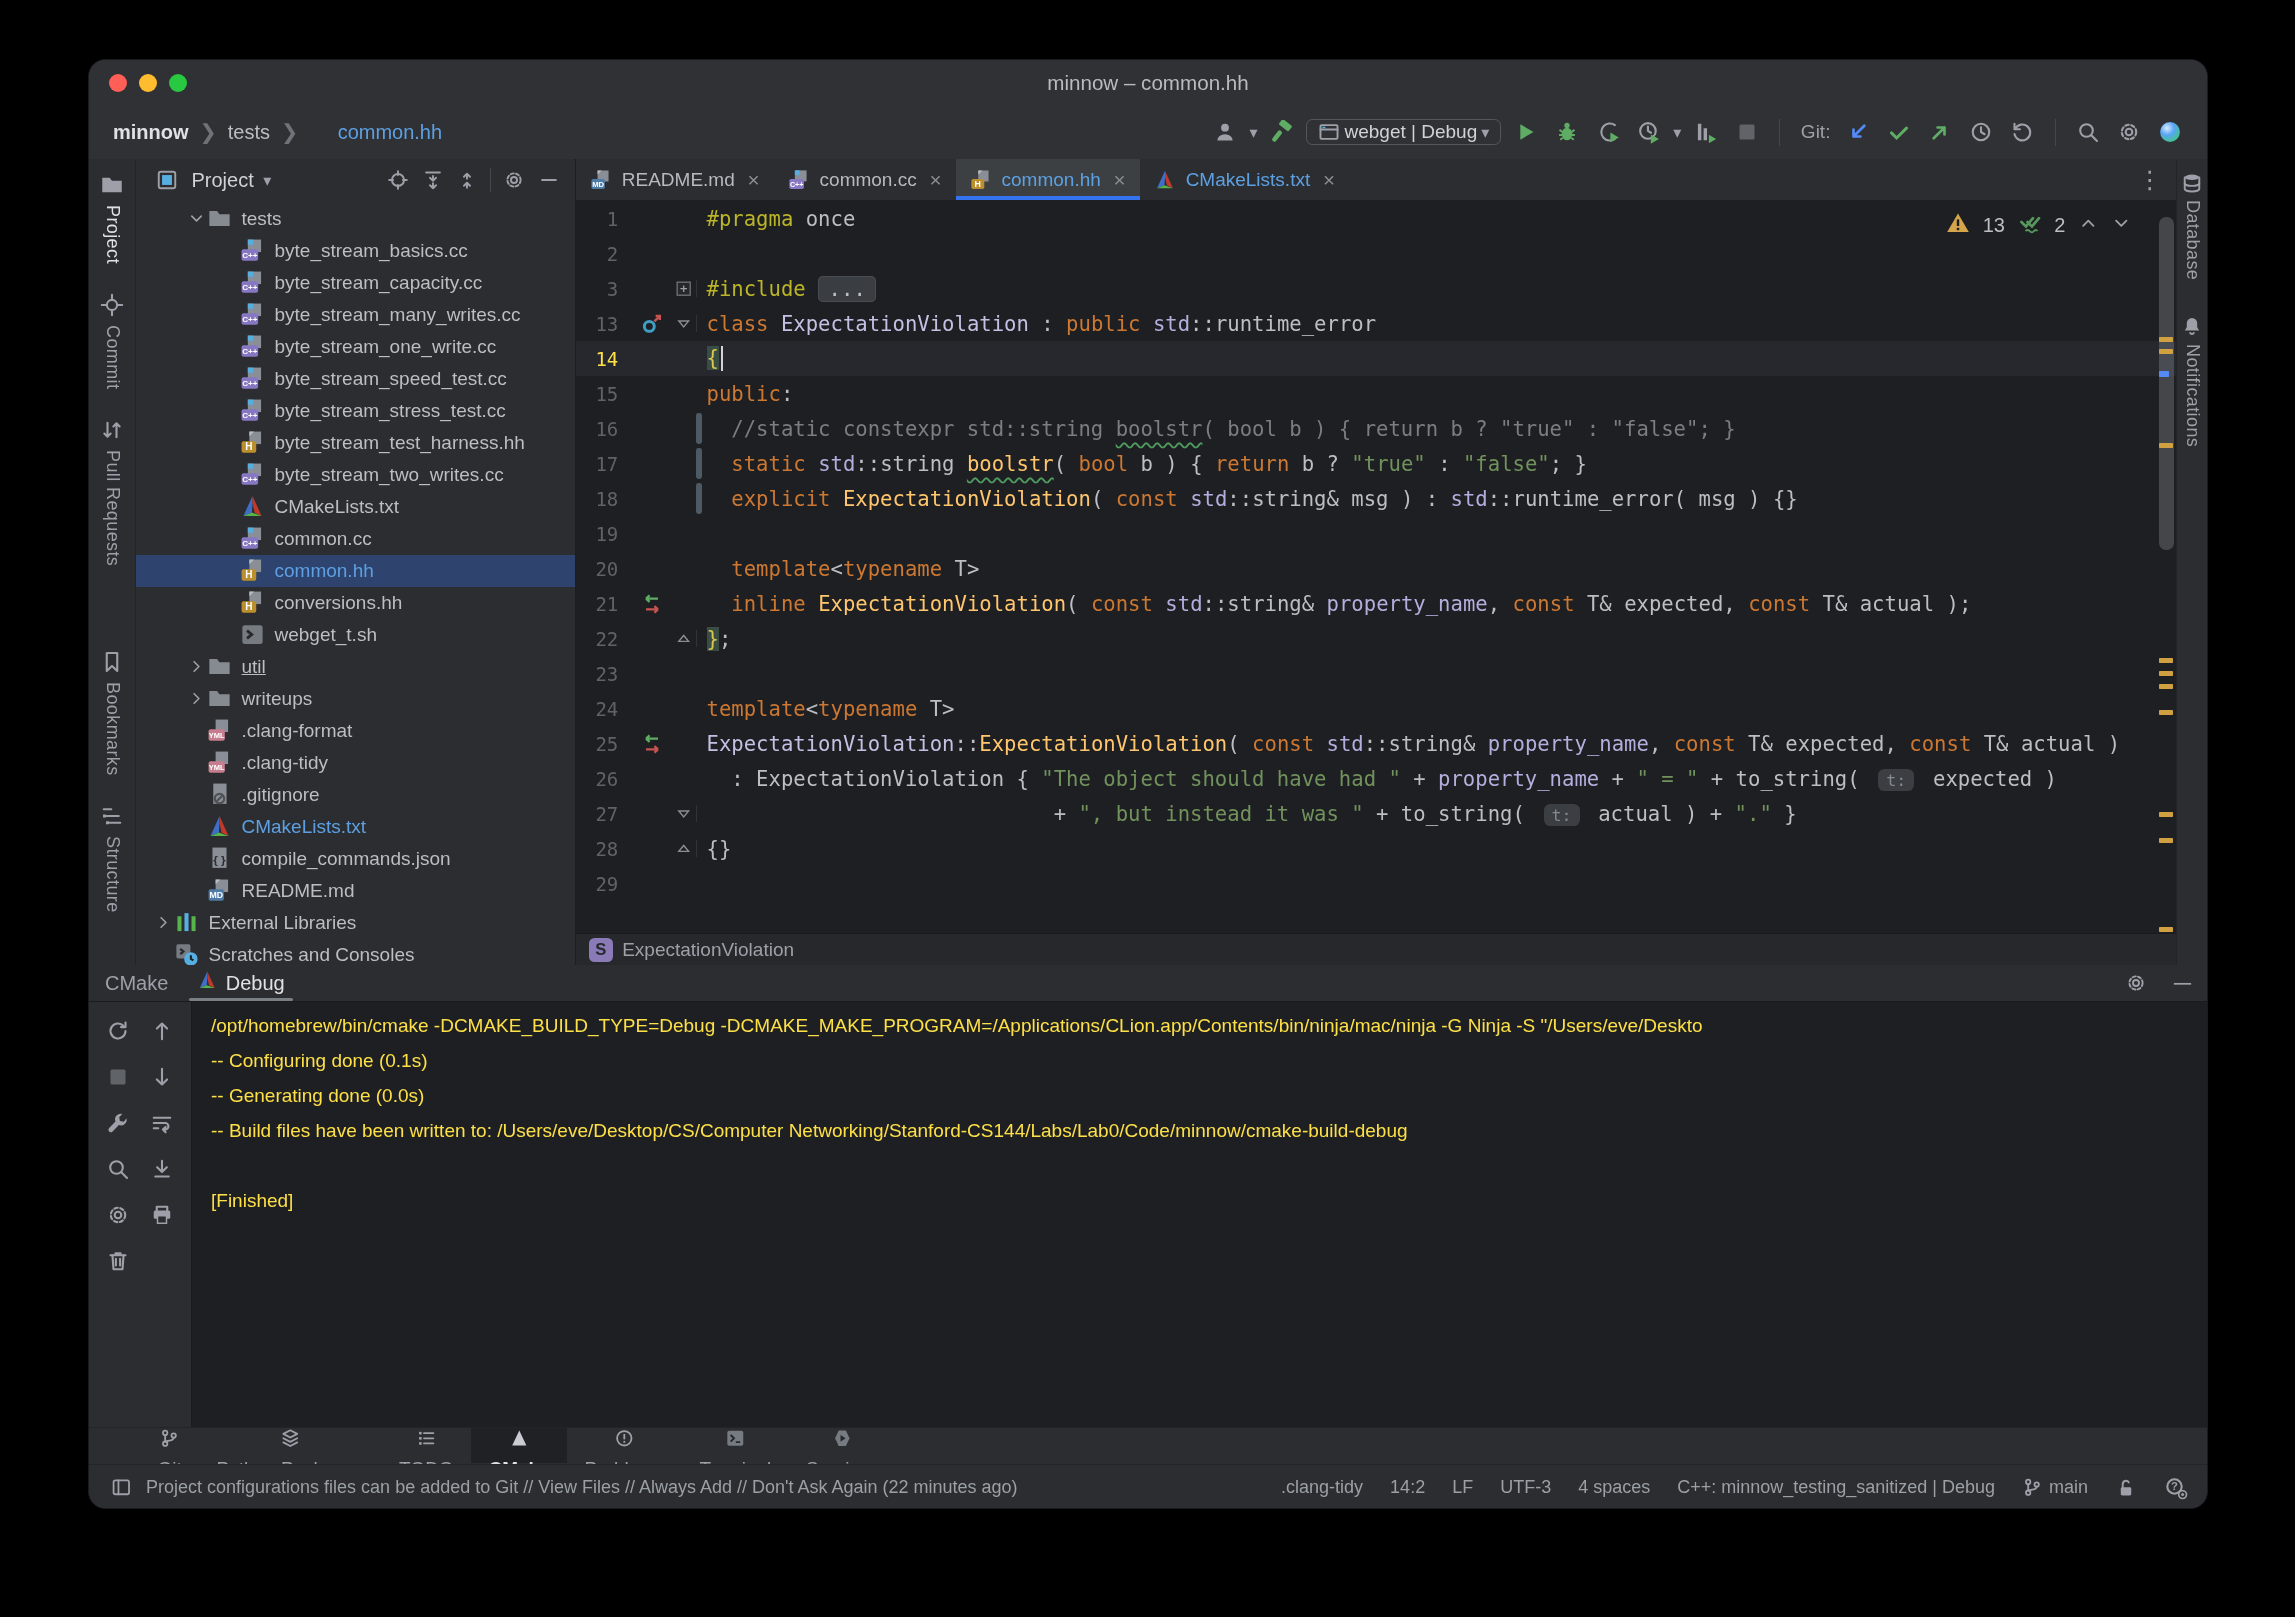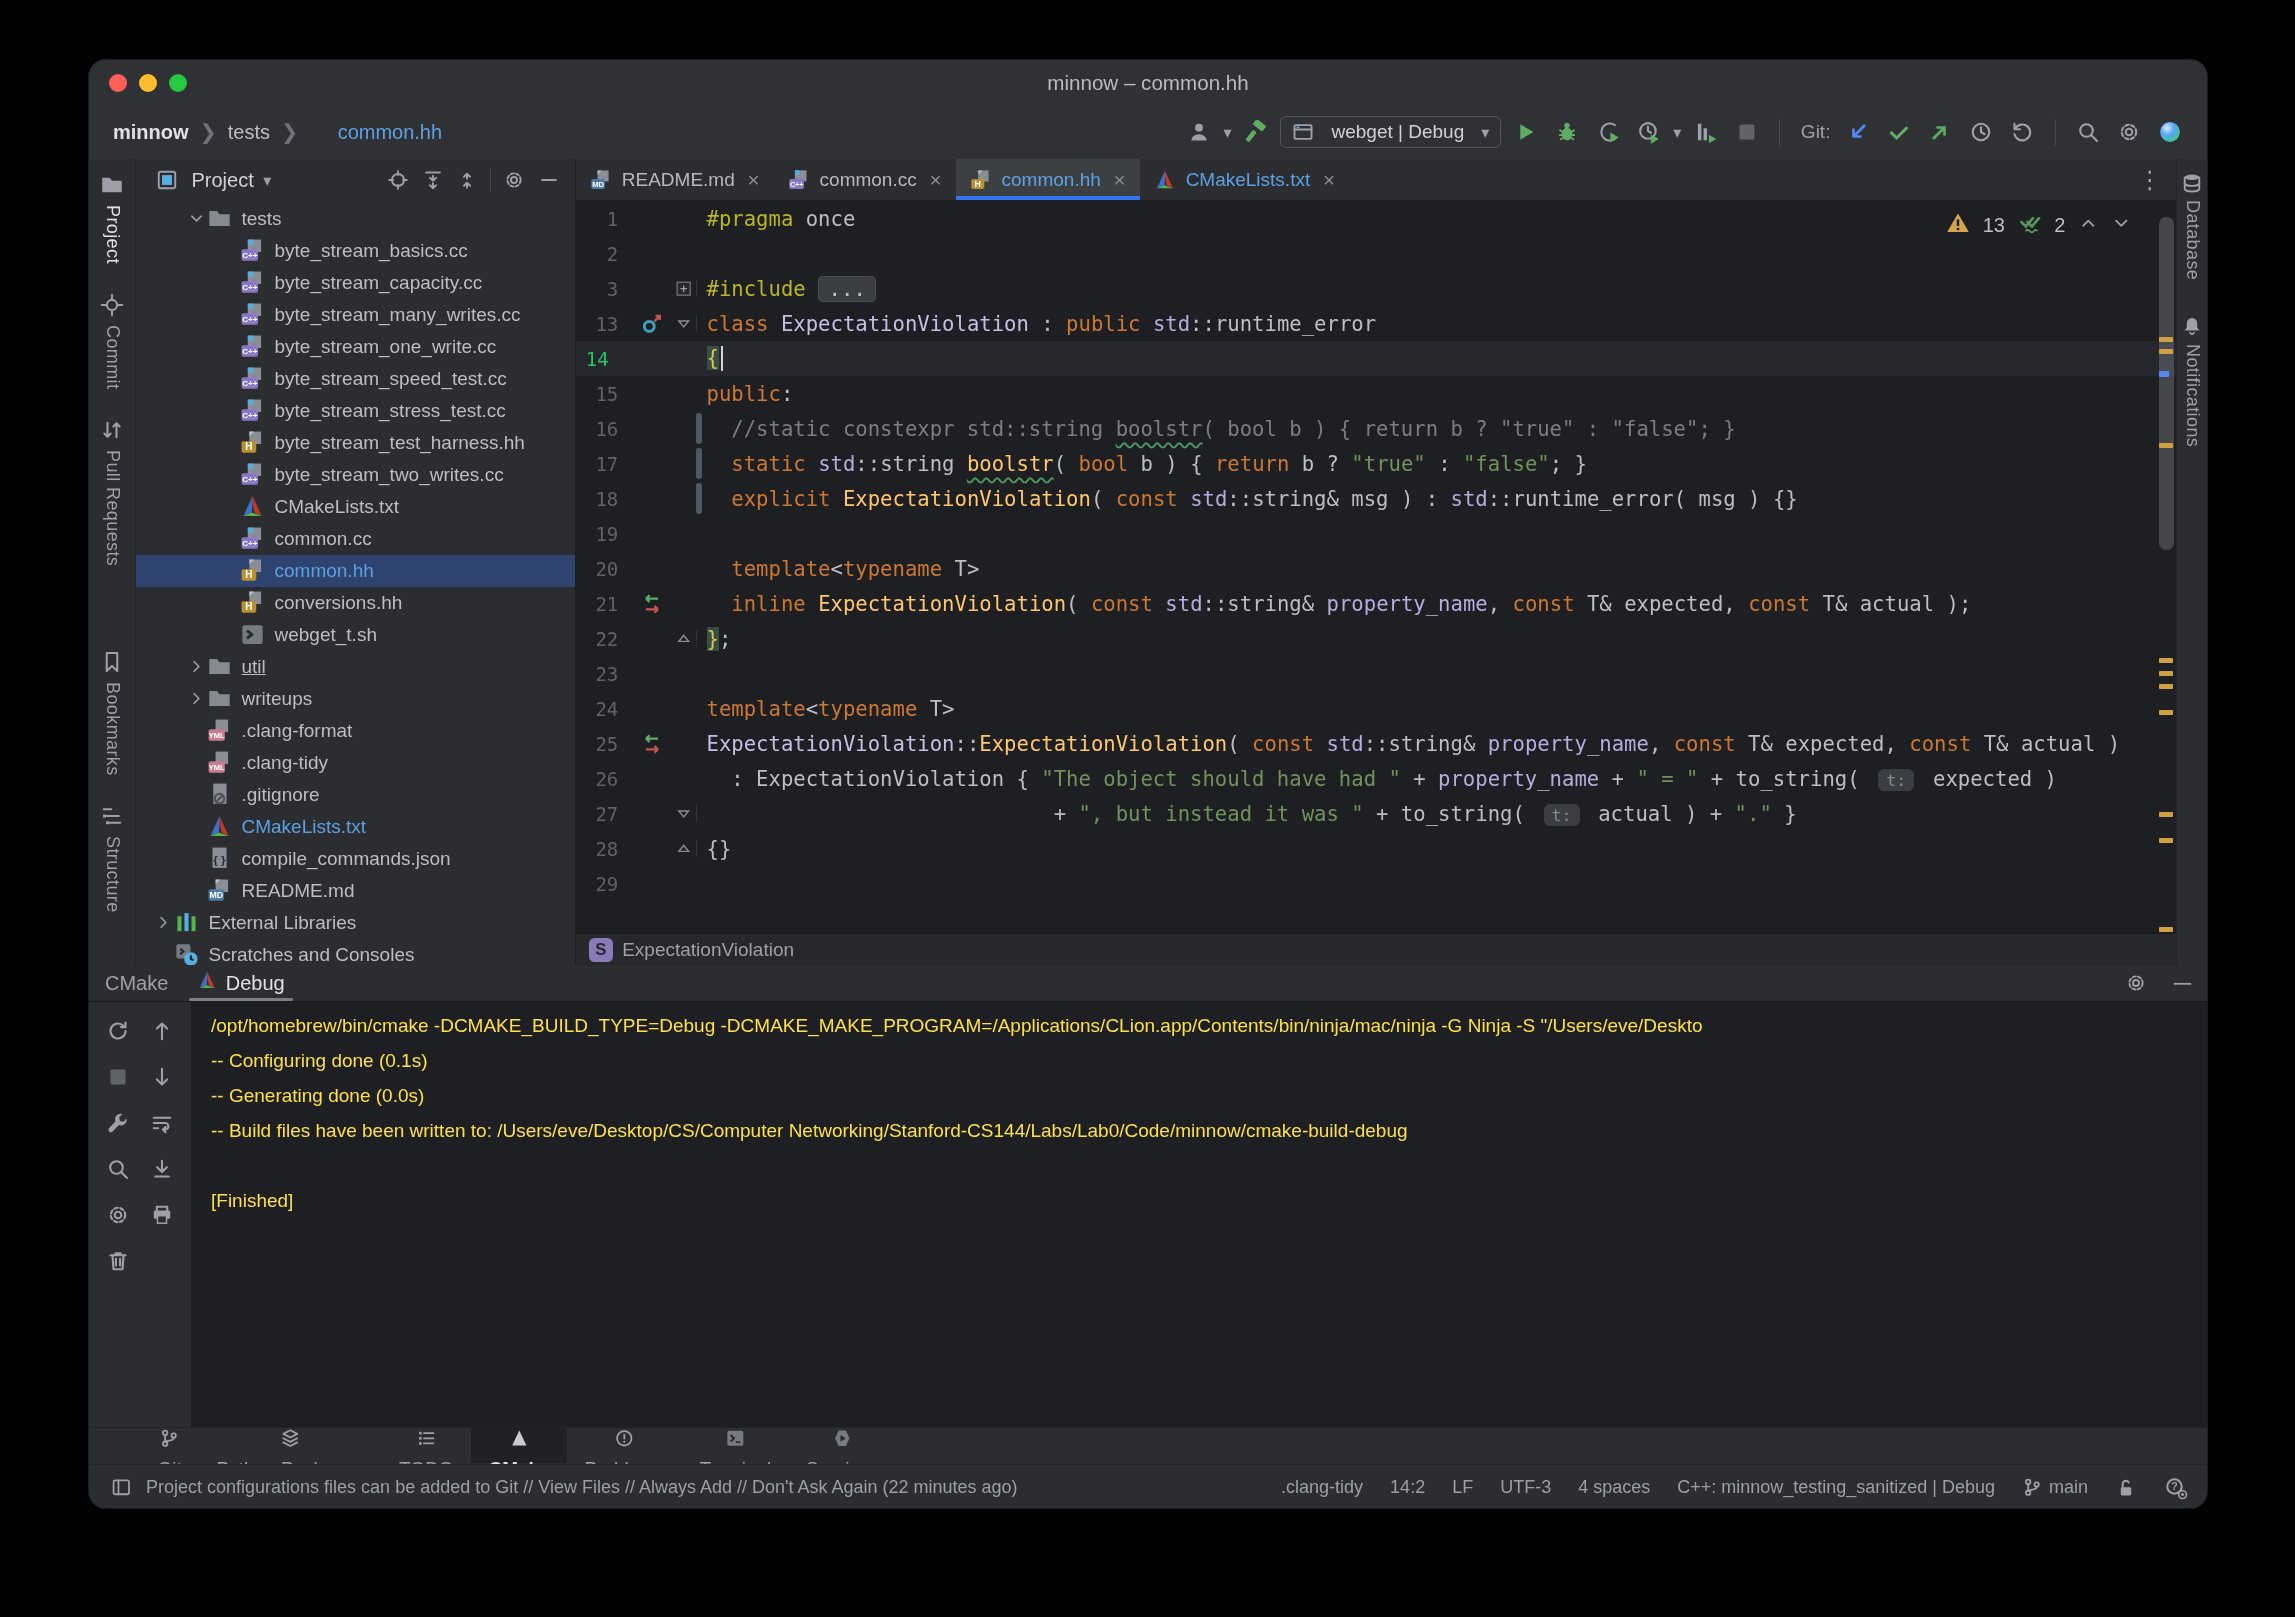--- a/index.html
+++ b/index.html
@@ -21,22 +21,22 @@
   .toolbar { position:absolute; left:0; top:45px; right:0; height:54px; background:#2f3134;
     display:flex; align-items:center; }
   .crumbs { display:flex; align-items:center; gap:11px; padding-left:24px; font-size:20px; color:#bcbec4; flex:0 0 auto;}
   .crumbs .sep { color:#6f7379; font-size:20.6px; }
   .crumbs .b0 { font-weight:bold; color:#dfe1e5; }
   .crumbs .b2 { color:#5da0e2; display:flex; align-items:center; gap:6.3px;}
   .tb-right { margin-left:auto; display:flex; align-items:center; gap:8px; padding-right:20.6px; }
   .tbi { width:33px; height:33px; display:inline-flex; align-items:center; justify-content:center; border-radius:6.3px; }
   .tbi svg { width:24px; height:24px; }
   .tb-divider { width:0.8px; height:27px; background:#45474b; margin:0 8px; }
-  .runbox { display:flex; align-items:center; gap:17px; border:0.8px solid #54565a; border-radius:6.3px;
-    height:32px; padding:0 11px; color:#cfd2d7; font-size:19px; }
+  .runbox { display:flex; align-items:center; gap:4px; border:0.8px solid #54565a; border-radius:6.3px;
+    height:26px; padding:0 11px; color:#cfd2d7; font-size:19px; }
   .runbox svg{ width:22px; height:22px; }
   .dd { color:#9da0a8; font-size:16px; }
   .gitlabel { color:#9da0a8; font-size:19px; margin:0 3.2px 0 4.8px; }
 
   
   .content { position:absolute; left:0; top:99px; right:0; height:806px; display:flex; }
   .lstrip { width:47px; background:#2b2d30; border-right:0.8px solid #222427; position:relative;
     display:flex; flex-direction:column; align-items:center; padding-top:14.3px; }
   .lstrip .grp-bottom { margin-top:auto; margin-bottom:24px; display:flex; flex-direction:column; align-items:center;}
   .stripitem { display:flex; flex-direction:column; align-items:center; gap:8px; margin-bottom:28.5px; }
@@ -78,21 +78,21 @@
   .tab-more { margin-left:auto; color:#9da0a8; font-size:24px; display:flex; align-items:center; padding-right:14.3px;}
   .ed-widgets { position:absolute; right:44px; top:52px; display:flex; align-items:center; gap:12.7px; z-index:5;
     color:#bcbec4; font-size:20px;}
   .ed-widgets svg{ width:24px; height:24px;}
   .ed-widgets .chevbtn svg{ width:20.6px; height:20.6px;}
 
   .codearea { flex:1; position:relative; overflow:hidden; font-family:"DejaVu Sans Mono","Liberation Mono",monospace; }
   .code-row { height:35px; display:flex; align-items:center; position:relative; white-space:pre; }
   .code-row.current { background:#26282e; }
   .lnum { width:55px; text-align:right; padding-right:12.7px; color:#5f6368; font-size:19px; flex:0 0 auto;}
-  .code-row.current .lnum { color:#22c55e;text-align:center; }
+  .code-row.current .lnum { color:#fde047; }
   .gicon { width:41px; display:inline-flex; justify-content:center; flex:0 0 auto;}
   .gicon svg{ width:24px; height:24px;}
   .gfold { width:25px; display:inline-flex; justify-content:center; flex:0 0 auto; border-right:0.8px solid #313338;}
   .gfold svg{ width:17.4px; height:17.4px;}
   .ctext { padding-left:9.5px; font-size:20.6px; }
   .change-bar { position:absolute; left:120px; top:1.6px; bottom:1.6px; width:5.5px; background:#4d5a63; border-radius:2.4px;}
   .seg-pp{color:#bbb529} .seg-kw{color:#cc7832} .seg-fg{color:#bcbec4} .seg-cls{color:#c4bfe3}
   .seg-fn{color:#ffc66d} .seg-str{color:#71925c} .seg-cm{color:#7a7d81} .seg-id2{color:#b3aedd}
   .seg-inlay{background:#3b3e43;color:#85888d;border-radius:6.3px;padding:1.6px 8px;font-size:16.6px;margin:0 6.3px;}
   .seg-fold{background:#3a3d42;border:0.8px solid #494c52;border-radius:4.8px;padding:0 9.5px;color:#bcbec4;}

